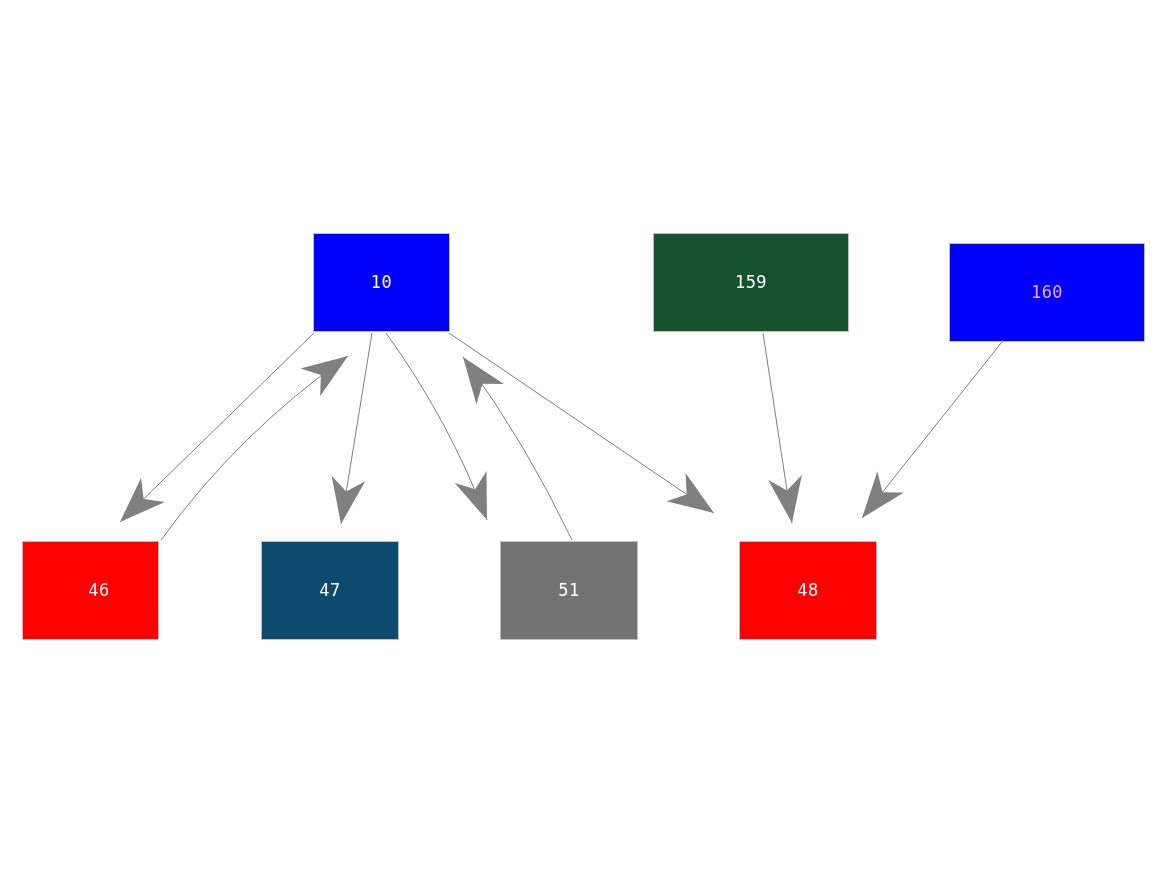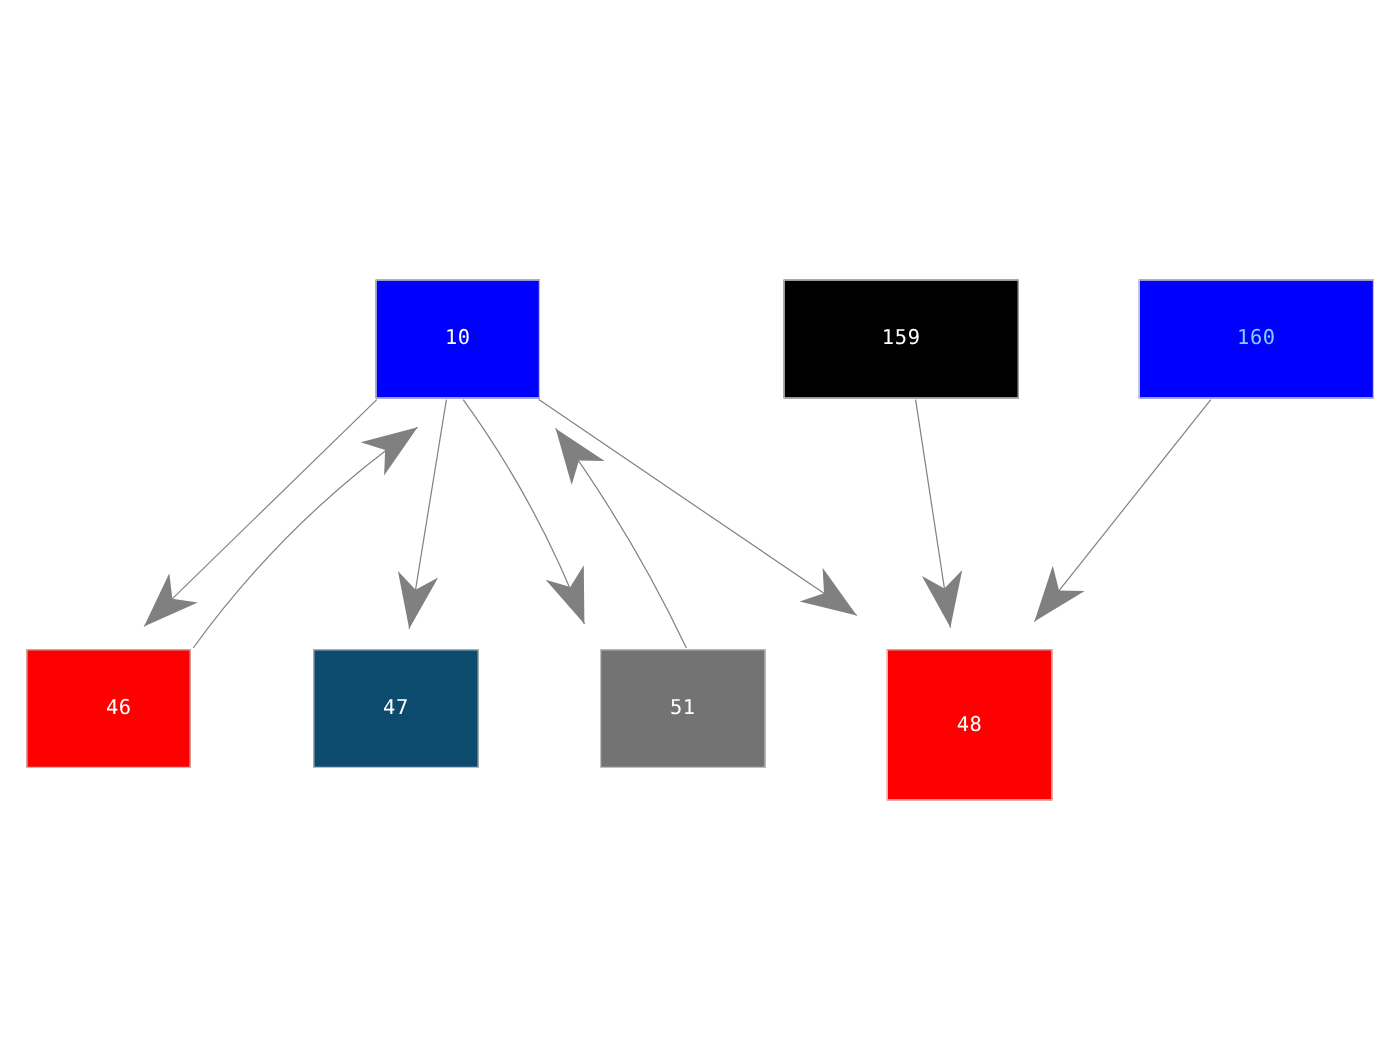--- a/index.html
+++ b/index.html
@@ -74,32 +74,32 @@
       </g>
       <g>
         <path d="M 1009 333 Q 935.5 425.5 862 518" fill="none" stroke="#808080" stroke-width="1"></path>
         <polygon points="862,518 877.307319168656,471.40937884220796 882.5296669303706,492.1633443393296 903.9269037887407,492.56115689168064" fill="#808080"></polygon>
       </g>
     </svg>
   <div id="node-layer">
       <div class="node" style="left: 313px; top: 233px; width: 137px; height: 99px; background: rgb(0, 0, 255); border: 1px solid rgb(192, 192, 192); color: rgb(255, 255, 255);">
         <span class="node-label">10</span>
       </div>
-      <div class="node" style="left: 653px; top: 233px; width: 196px; height: 99px; background: #000000; border: 1px solid rgb(192, 192, 192); color: rgb(255, 255, 255);">
+      <div class="node" style="left: 653px; top: 233px; width: 196px; height: 99px; background: #14532d; border: 1px solid rgb(192, 192, 192); color: rgb(255, 255, 255);">
         <span class="node-label">159</span>
       </div>
-      <div class="node" style="left: 949px; top: 233px; width: 196px; height: 99px; background: rgb(0, 0, 255); border: 1px solid rgb(192, 192, 192); color: #7dd3fc;">
+      <div class="node" style="left: 949px; top: 243px; width: 196px; height: 99px; background: rgb(0, 0, 255); border: 1px solid rgb(192, 192, 192); color: #f0abfc;">
         <span class="node-label">160</span>
       </div>
       <div class="node" style="left: 22px; top: 541px; width: 137px; height: 99px; background: rgb(254, 0, 0); border: 1px solid rgb(192, 192, 192); color: rgb(255, 255, 255); padding-left: 17px;">
         <span class="node-label">46</span>
       </div>
       <div class="node" style="left: 261px; top: 541px; width: 138px; height: 99px; background: #0c4a6e; border: 1px solid rgb(192, 192, 192); color: rgb(255, 255, 255);">
         <span class="node-label">47</span>
       </div>
       <div class="node" style="left: 500px; top: 541px; width: 138px; height: 99px; background: #737373; border: 1px solid rgb(192, 192, 192); color: rgb(255, 255, 255);">
         <span class="node-label">51</span>
       </div>
-      <div class="node" style="left: 739px; top: 541px; width: 138px; height: 126px; background: rgb(254, 0, 0); border: 1px solid rgb(192, 192, 192); color: rgb(255, 255, 255);">
+      <div class="node" style="left: 739px; top: 541px; width: 138px; height: 99px; background: rgb(254, 0, 0); border: 1px solid rgb(192, 192, 192); color: rgb(255, 255, 255);">
         <span class="node-label">48</span>
       </div>
     </div>
 </div>
 
 </body></html>

